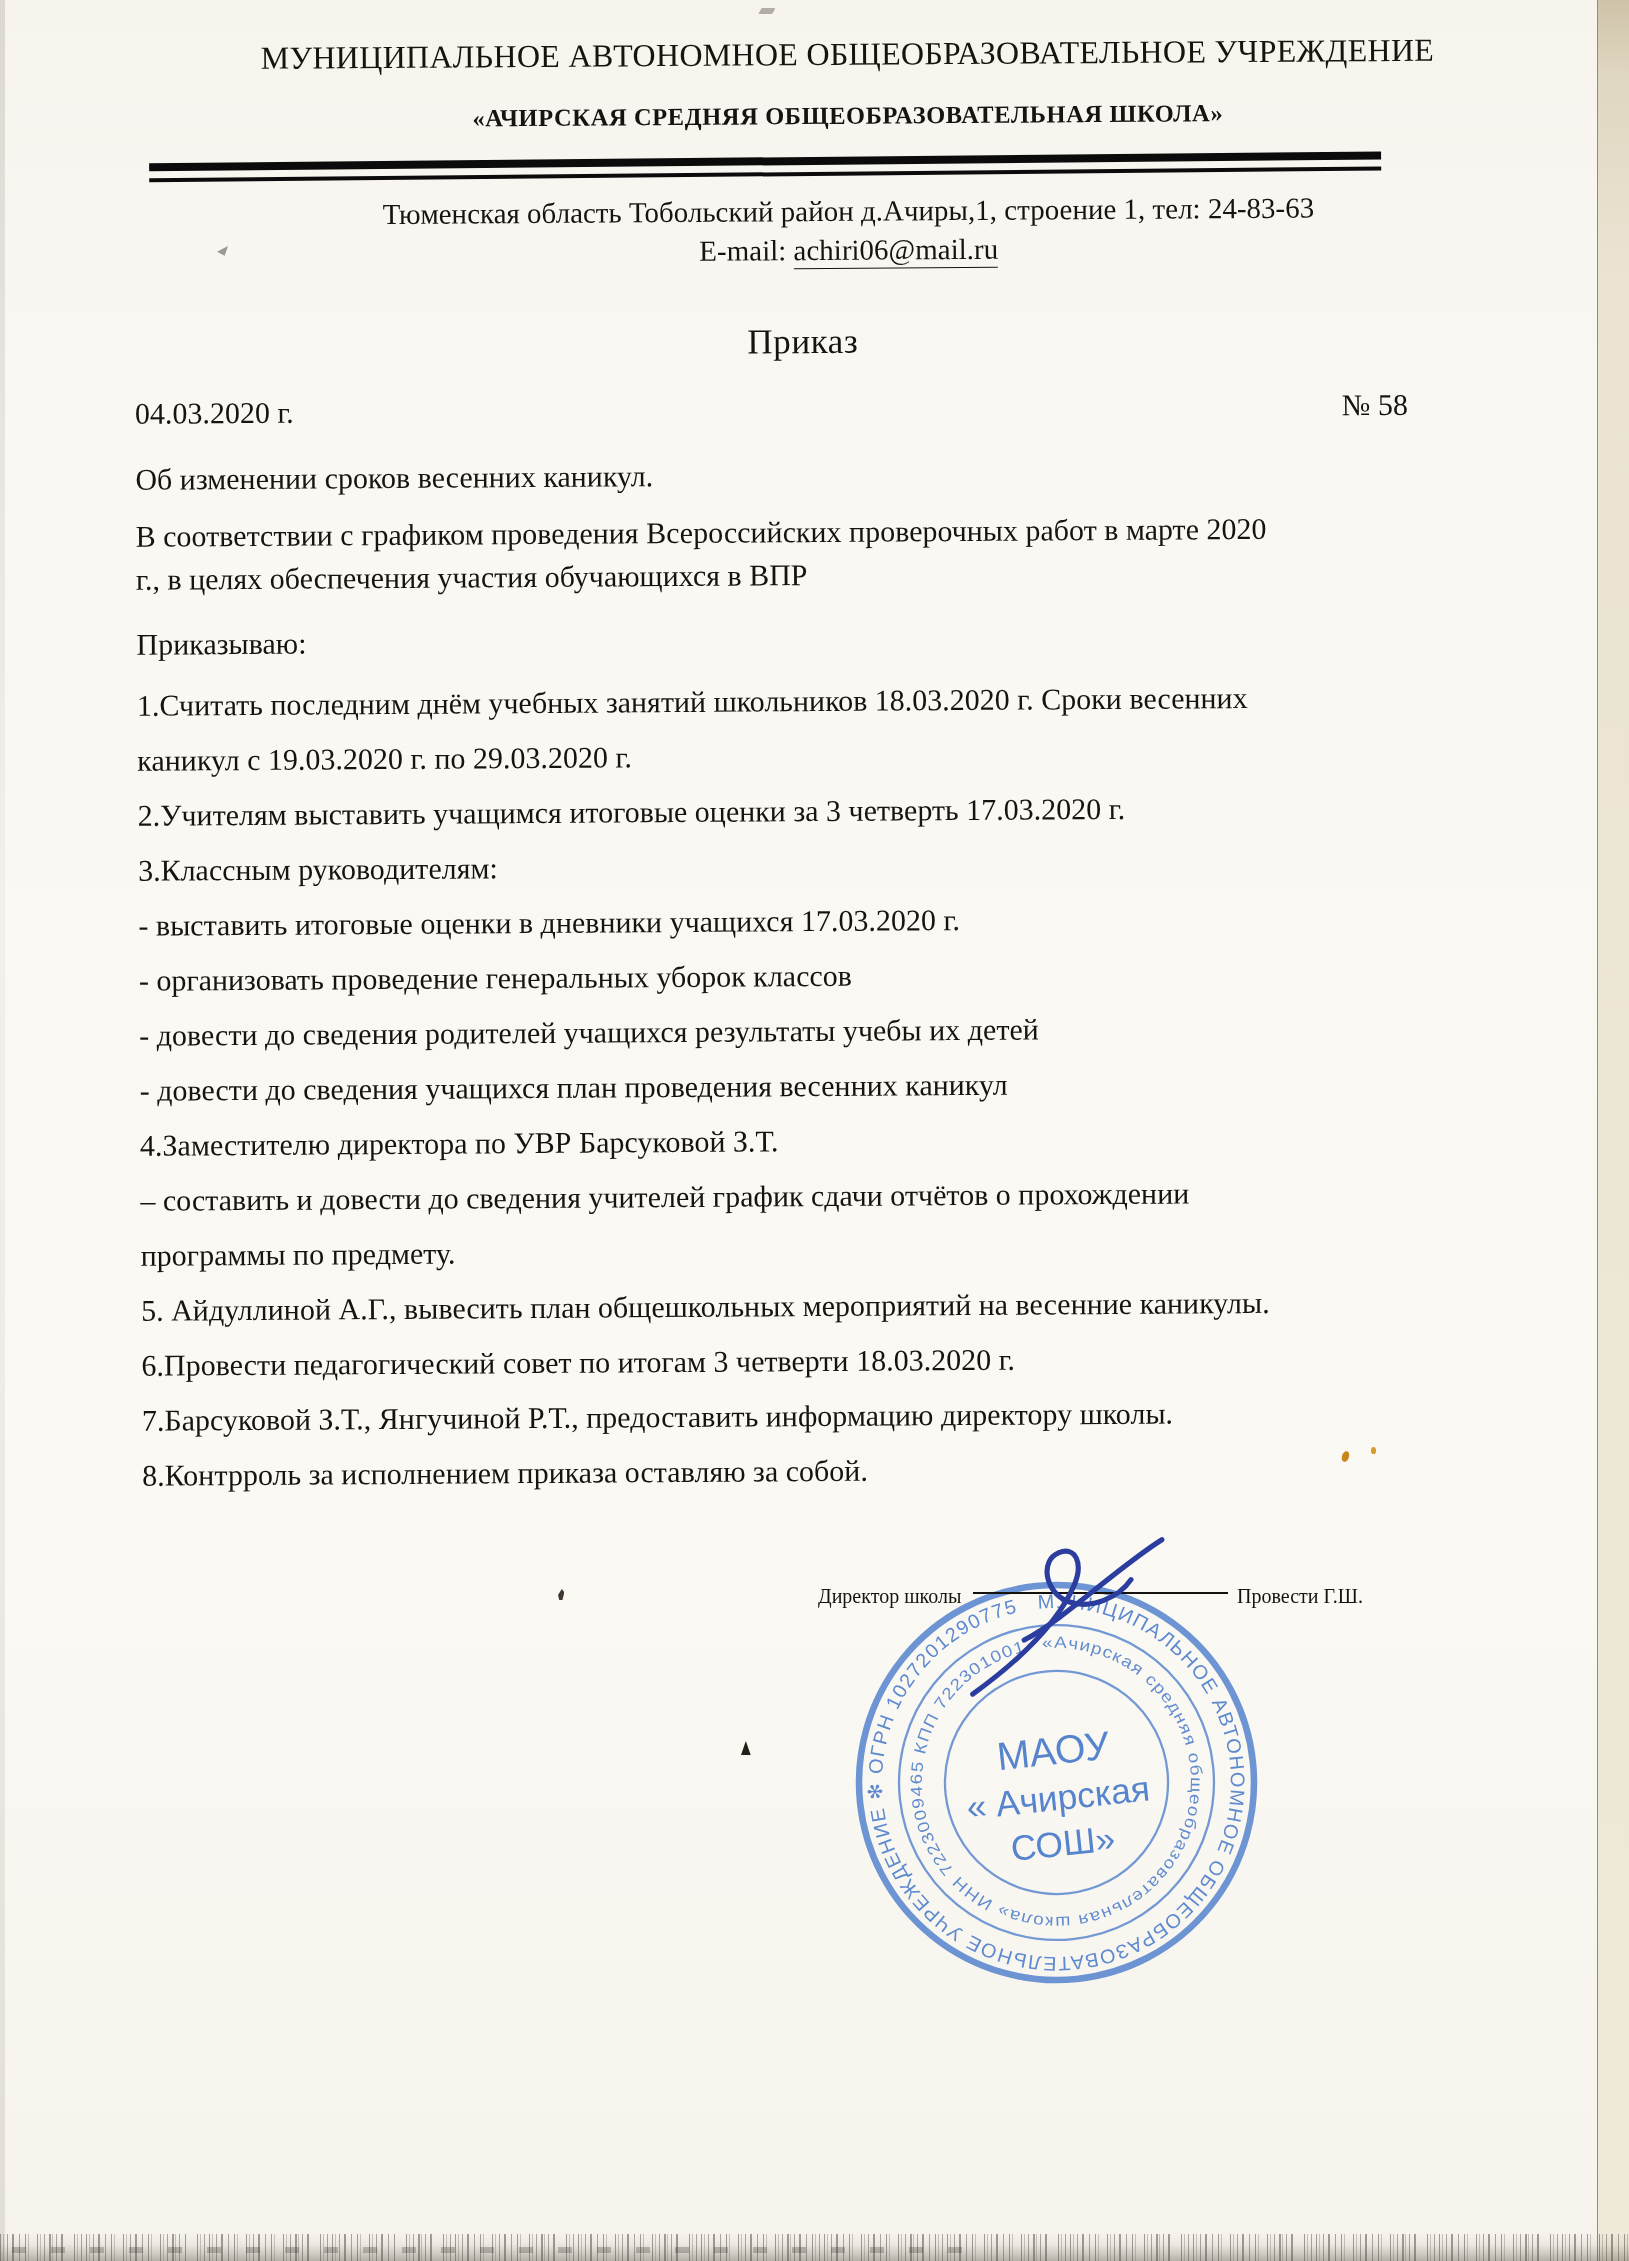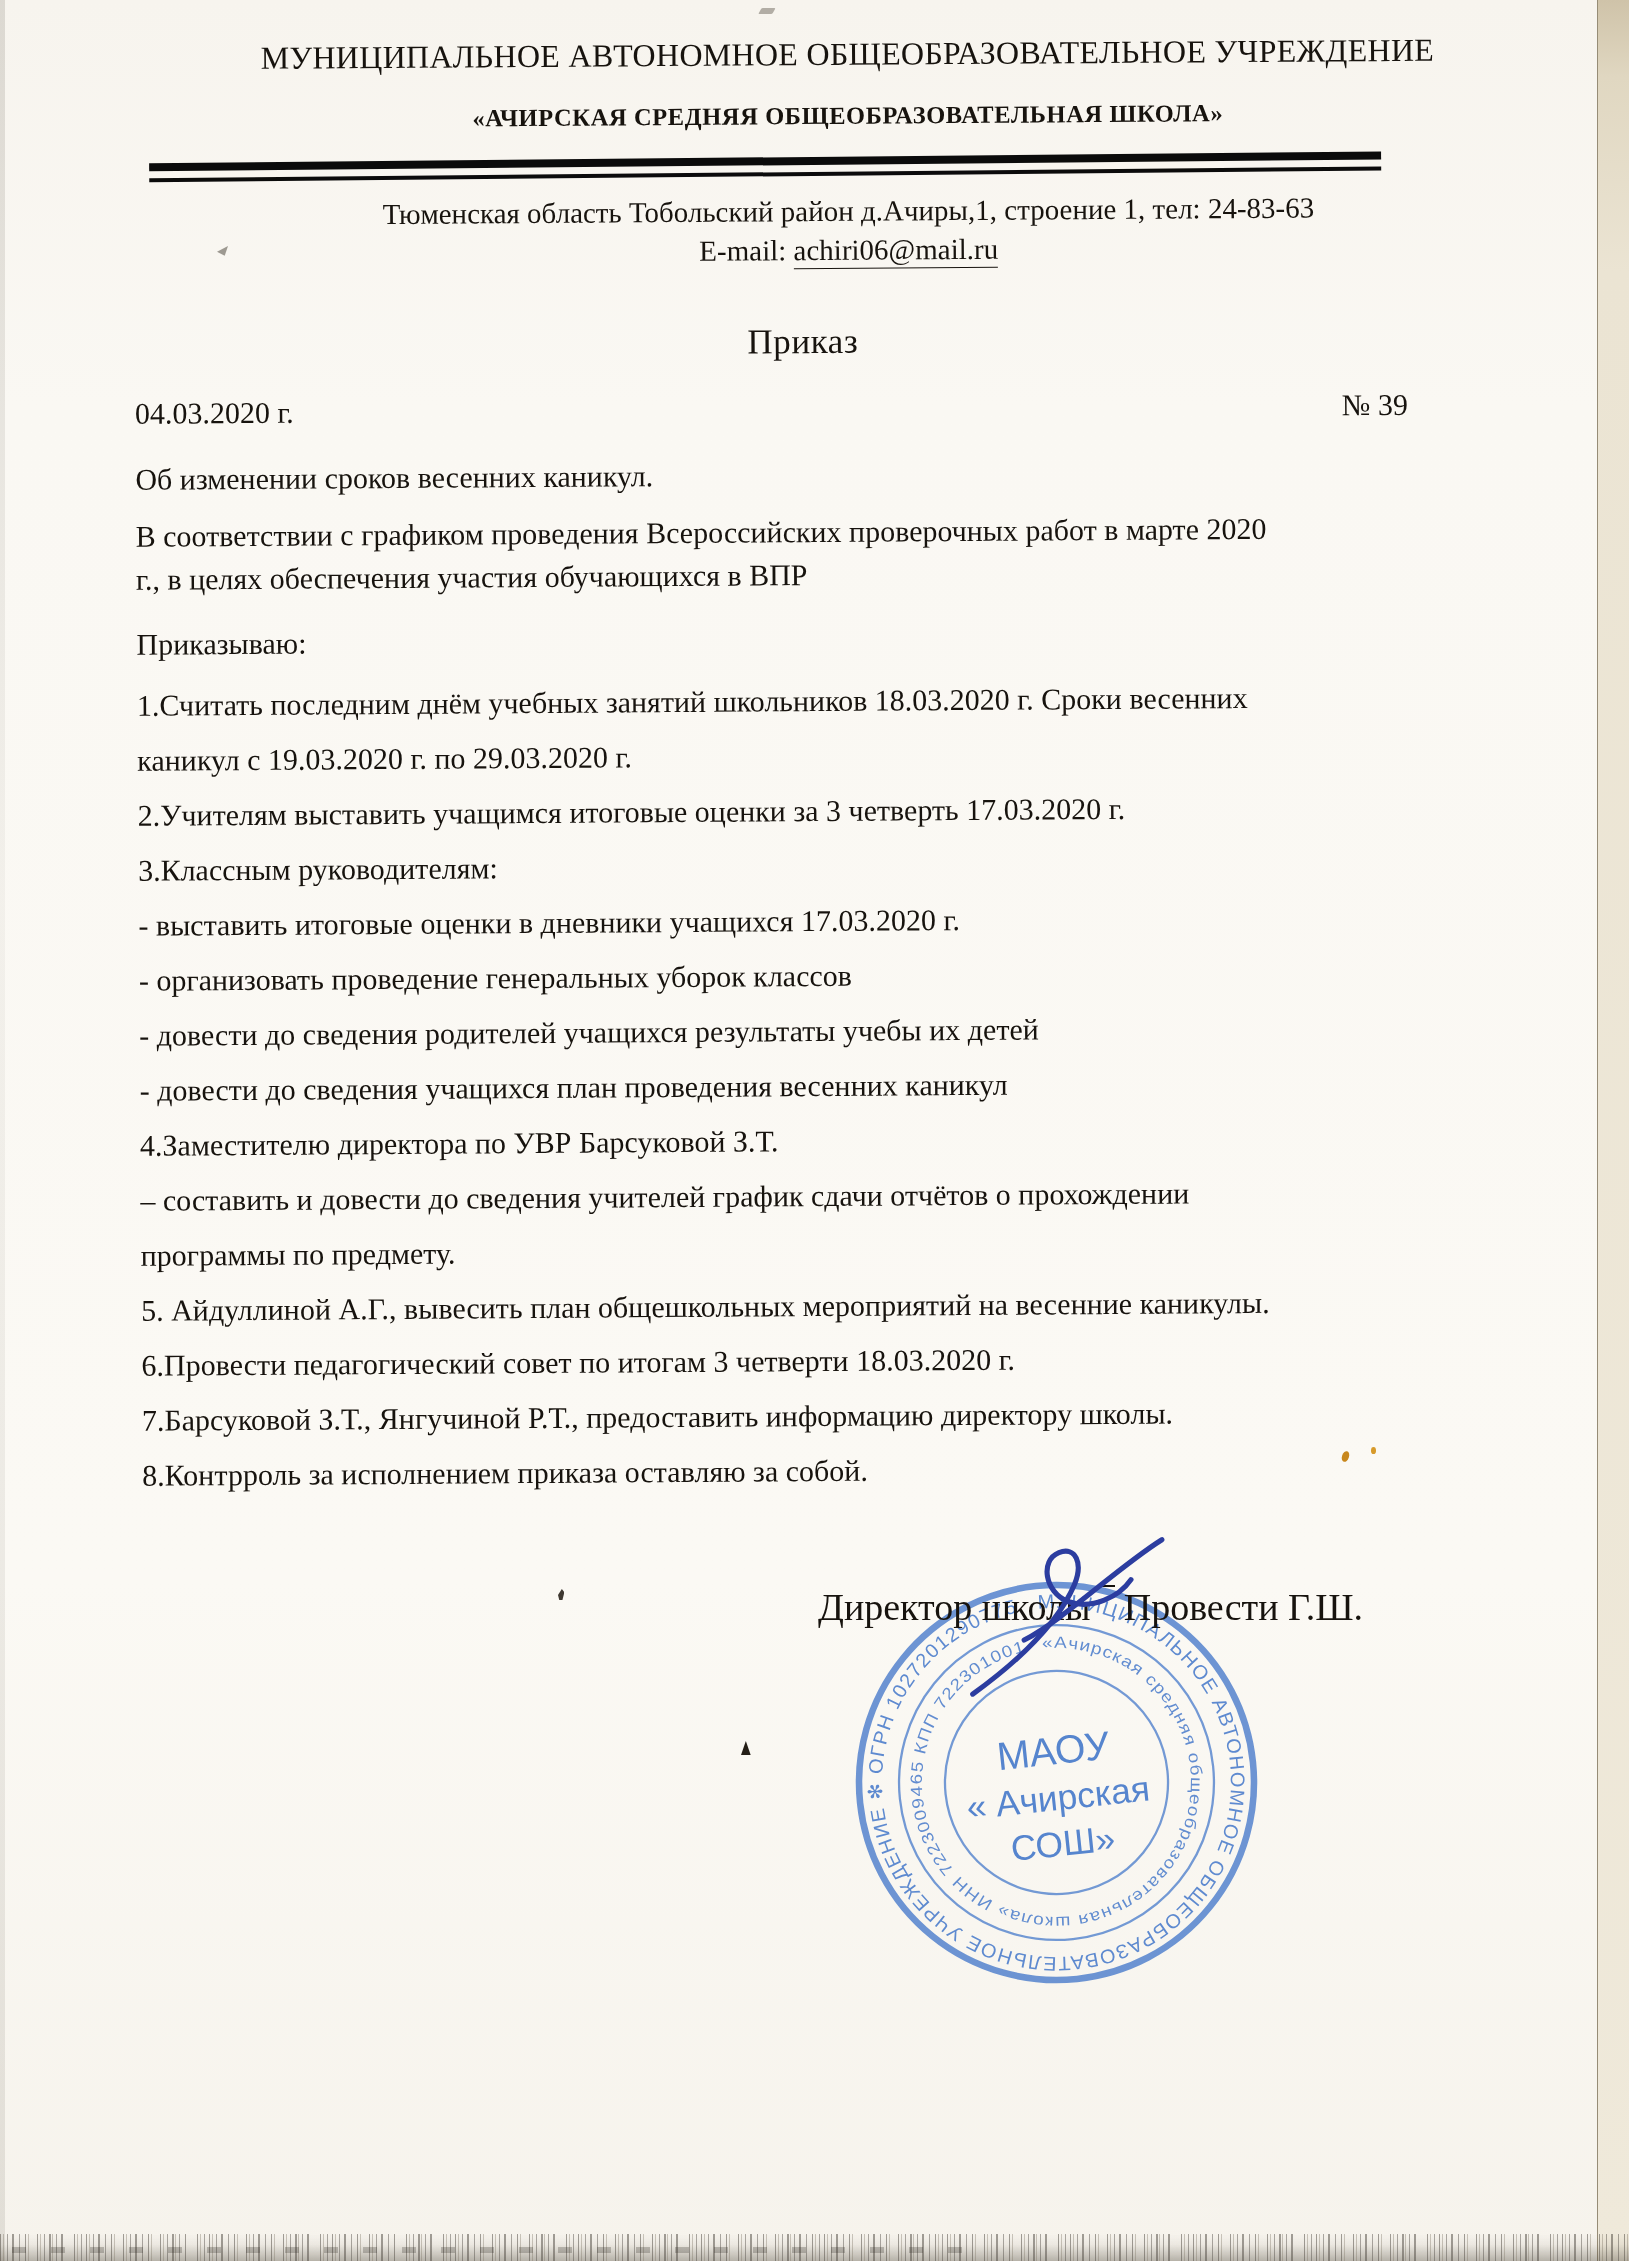--- a/index.html
+++ b/index.html
@@ -27,21 +27,21 @@
   .daterow { margin-top:30px; width:1273px; display:flex; justify-content:space-between; font-size:30px; }
   .subject { margin-top:32px; font-size:30px; white-space:nowrap; }
   .preamble { margin-top:18px; font-size:30px; line-height:43px; }
   .preamble .line { white-space:nowrap; }
   .directive { margin-top:27px; font-size:30px; }
   .items { margin-top:15.5px; font-size:30px; }
   .item { line-height:55px; white-space:nowrap; }
 
   .sign-row {
     position:absolute; left:818px; top:1585px; width:545px;
-    display:flex; align-items:flex-start; font-size:38px; white-space:nowrap;
+    display:flex; align-items:center; font-size:20px; white-space:nowrap;
   }
   .sign-gap { flex:1; border-bottom:2.6px solid #15110c; margin:0 9px 6.4px 11.6px; height:0; }
 
   .stamp-svg { position:absolute; left:840px; top:1566px; width:433px; height:433px;
                opacity:0.92; transform:rotate(-6deg); }
   .signature-svg { position:absolute; left:948px; top:1523px; width:245px; height:193px; }
 
   
   .edge-right { position:absolute; top:0; right:0; width:32px; height:100%;
     background:linear-gradient(180deg,#cfc3a9 0,#e0d7c1 77px,#ebe4d3 271px,#efe9da 100%);
@@ -78,21 +78,21 @@
     <div class="org1">МУНИЦИПАЛЬНОЕ АВТОНОМНОЕ ОБЩЕОБРАЗОВАТЕЛЬНОЕ УЧРЕЖДЕНИЕ</div>
     <div class="org2">«АЧИРСКАЯ СРЕДНЯЯ ОБЩЕОБРАЗОВАТЕЛЬНАЯ ШКОЛА»</div>
     <div class="rule"></div>
     <div class="address">Тюменская область Тобольский район д.Ачиры,1, строение 1,  тел:  24-83-63</div>
     <div class="email-line"><span>E-mail: </span><span class="email-underline">achiri06@mail.ru</span></div>
 
     <div class="title">Приказ</div>
 
     <div class="daterow">
       <span>04.03.2020 г.</span>
-      <span>№ 39</span>
+      <span>№ 58</span>
     </div>
 
     <div class="subject">Об изменении сроков весенних каникул.</div>
 
     <div class="preamble">
       <div class="line">В соответствии с графиком  проведения Всероссийских проверочных работ в марте 2020</div>
       <div class="line">г., в целях обеспечения участия обучающихся  в ВПР</div>
     </div>
 
     <div class="directive">Приказываю:</div>

